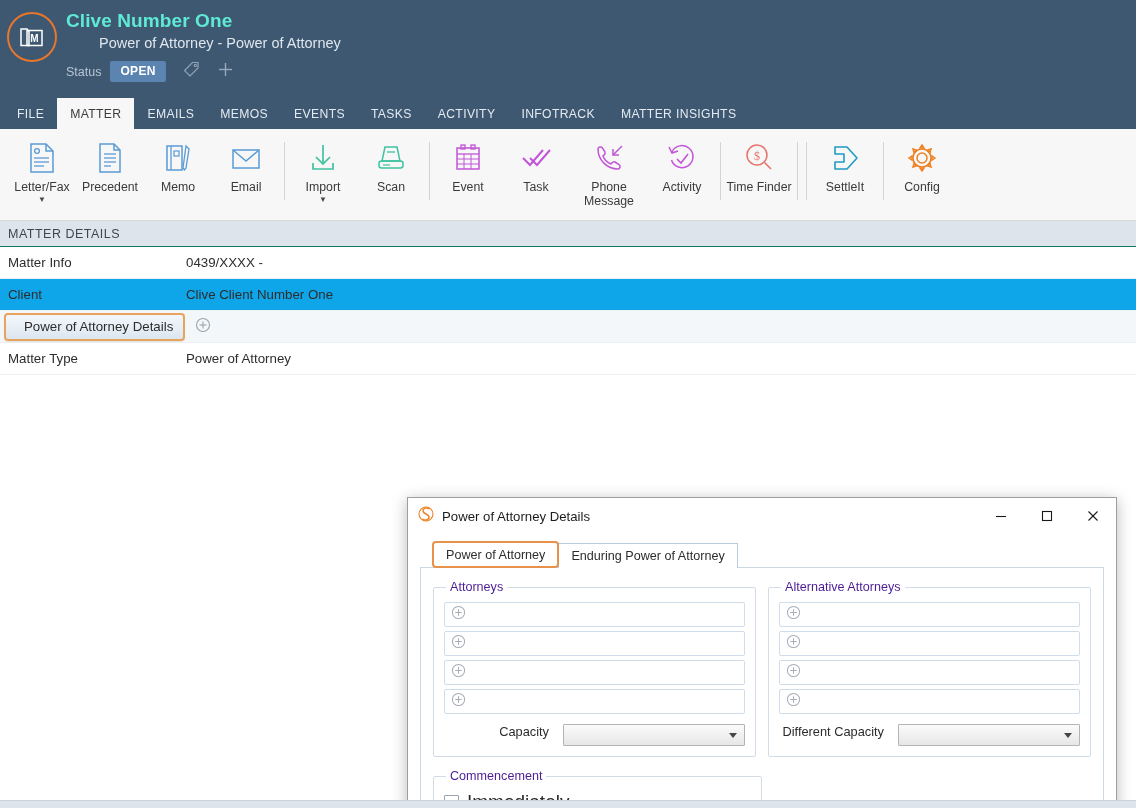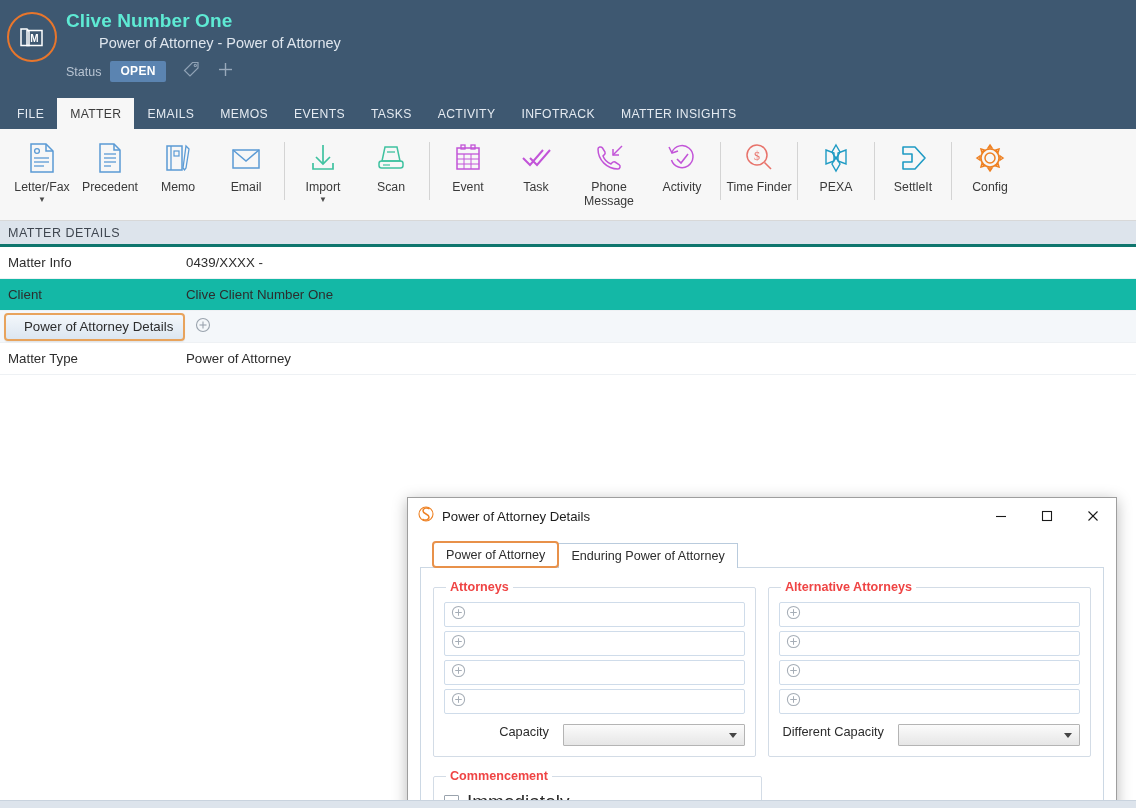--- a/index.html
+++ b/index.html
@@ -146,36 +146,36 @@
   
   .details-header {
     height: 26px;
     background: #dde4ec;
     display: flex;
     align-items: center;
     padding-left: 8px;
     font-size: 12.5px;
     color: #3f4650;
     letter-spacing: 0.5px;
-    border-bottom: 3px solid #0f766e;
+    border-bottom: 1px solid #0f766e;
   }
   .details-body {
     position: relative;
     background: #ffffff;
     height: 494px;
   }
   .detail-row {
     display: flex;
     align-items: center;
     height: 32px;
     border-bottom: 1px solid #eef1f4;
     font-size: 13.3px;
     color: #2a2a2a;
   }
-  .detail-row.alt { background: #14b8a6; }
+  .detail-row.alt { background: #0ea5e9; }
   .detail-key {
     width: 186px;
     padding-left: 8px;
     color: #2d2d2d;
   }
   .detail-val { color: #2d2d2d; }
 
   .detail-row.highlighted {
     background: #f4f7fa;
     position: relative;
@@ -283,24 +283,23 @@
   }
 
   fieldset.grp {
     border: 1px solid #d3dce6;
     border-radius: 2px;
     margin: 0;
     padding: 8px 10px 10px 10px;
   }
   fieldset.grp > legend {
     font-size: 12.6px;
-    color: #ef4444;
+    color: #4c1d95;
     padding: 0 4px;
     margin-left: 2px;
-    font-weight: bold;
   }
 
   .cols {
     display: flex;
     gap: 12px;
   }
   .col { flex: 1; }
 
   .party-field {
     height: 25px;
@@ -554,33 +553,20 @@
         <circle cx="13" cy="13" r="10" fill="none" stroke="#e8736b" stroke-width="1.5"></circle>
         <line x1="20.5" y1="20.5" x2="27" y2="27" stroke="#e8736b" stroke-width="1.6"></line>
         <text x="13" y="18" font-size="12" font-family="Liberation Serif, serif" fill="#e8736b" text-anchor="middle">$</text>
       </svg>
     </span>
     <span class="ribbon-label">Time Finder</span>
   </div>
 
   <div class="ribbon-sep"></div>
 
-  <div class="ribbon-item">
-    <span class="ribbon-icon">
-      <svg width="30" height="32" viewBox="0 0 30 32">
-        <g fill="none" stroke="#1f9bc4" stroke-width="1.4">
-          <path d="M15 3 L19 10 L15 17 L11 10 Z"></path>
-          <path d="M15 15 L19 22 L15 29 L11 22 Z"></path>
-          <path d="M5 8 L13 11 L13 19 L5 22 Z"></path>
-          <path d="M25 8 L17 11 L17 19 L25 22 Z"></path>
-        </g>
-      </svg>
-    </span>
-    <span class="ribbon-label">PEXA</span>
-  </div>
 
   <div class="ribbon-sep"></div>
 
   <div class="ribbon-item">
     <span class="ribbon-icon">
       <svg width="30" height="32" viewBox="0 0 30 32">
         <path d="M5 5 L17 5 L27 16 L17 27 L5 27 L5 20 L14 20 L14 12 L5 12 Z" fill="none" stroke="#1f9bc4" stroke-width="1.6" stroke-linejoin="round"></path>
       </svg>
     </span>
     <span class="ribbon-label">SettleIt</span>

